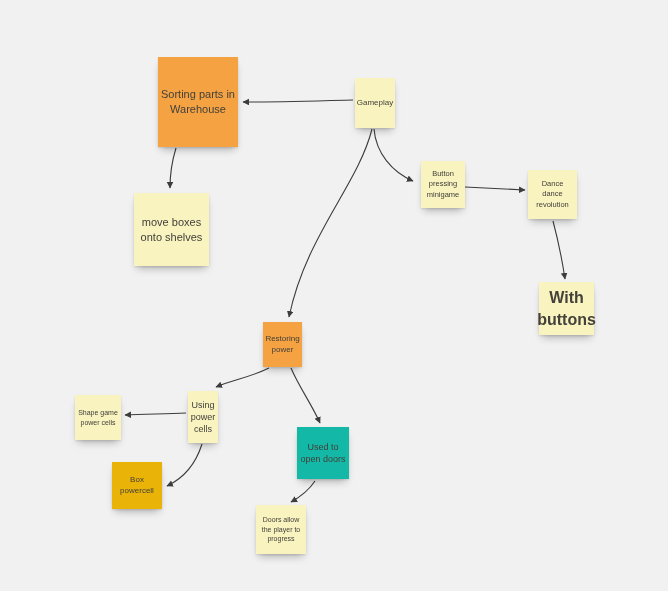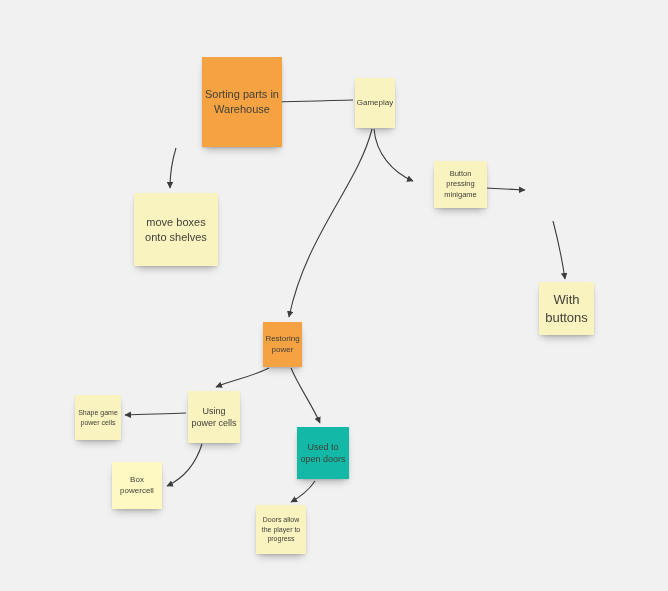--- a/index.html
+++ b/index.html
@@ -57,54 +57,57 @@
     <path class="connector" d="M 372 129 C 358 185 306 235 289 317" marker-end="url(#arrowhead)" stroke="#3c3c3c"></path>
     <path class="connector" d="M 465 187 C 486 188 506 189 525 190" marker-end="url(#arrowhead)" stroke="#3c3c3c"></path>
     <path class="connector" d="M 553 221 C 558 240 562 259 565 279" marker-end="url(#arrowhead)" stroke="#3c3c3c"></path>
     <path class="connector" d="M 269 368 C 251 377 233 380 216 387" marker-end="url(#arrowhead)" stroke="#3c3c3c"></path>
     <path class="connector" d="M 291 368 C 299 387 311 403 320 423" marker-end="url(#arrowhead)" stroke="#3c3c3c"></path>
     <path class="connector" d="M 186 413 C 166 414 145 414 125 415" marker-end="url(#arrowhead)" stroke="#3c3c3c"></path>
     <path class="connector" d="M 202 444 C 196 463 184 478 167 486" marker-end="url(#arrowhead)" stroke="#3c3c3c"></path>
     <path class="connector" d="M 315 481 C 309 490 300 497 291 502" marker-end="url(#arrowhead)" stroke="#3c3c3c"></path>
   </svg>
 
-  <div class="note" style="left: 158px; top: 57px; width: 80px; height: 90px; font-size: 11px; background: rgb(245, 162, 67); margin-left: 44px;">
+  <div class="note" style="left: 158px; top: 57px; width: 80px; height: 90px; font-size: 11px; background: rgb(245, 162, 67);">
     <span>Sorting parts in Warehouse</span>
   </div>
 
   <div class="note" style="left: 355px; top: 78px; width: 40px; height: 50px; font-size: 8px; background: rgb(249, 243, 192);">
     <span>Gameplay</span>
   </div>
 
-  <div class="note" style="left: 134px; top: 193px; width: 84px; height: 73px; font-size: 11px; background: rgb(249, 243, 192);">
+  <div class="note" style="left: 134px; top: 193px; width: 75px; height: 73px; font-size: 11px; background: rgb(249, 243, 192);">
     <span>move boxes onto shelves</span>
   </div>
 
-  <div class="note" style="left: 434px; top: 161px; width: 53px; height: 47px; font-size: 7.5px; background: rgb(249, 243, 192);">
+  <div class="note" style="left: 421px; top: 161px; width: 44px; height: 47px; font-size: 7.5px; background: rgb(249, 243, 192);">
     <span>Button pressing minigame</span>
   </div>
 
+  <div class="note" style="left: 528px; top: 170px; width: 49px; height: 49px; font-size: 7.5px; background: rgb(249, 243, 192);">
+    <span>Dance dance revolution</span>
+  </div>
 
-  <div class="note" style="left: 539px; top: 282px; width: 55px; height: 53px; font-size: 13px; background: rgb(249, 243, 192);">
+  <div class="note" style="left: 539px; top: 282px; width: 55px; height: 53px; font-size: 16px; background: rgb(249, 243, 192); font-weight: bold;">
     <span>With buttons</span>
   </div>
 
   <div class="note" style="left: 263px; top: 322px; width: 39px; height: 45px; font-size: 8px; background: rgb(245, 162, 67);">
     <span>Restoring power</span>
   </div>
 
-  <div class="note" style="left: 188px; top: 391px; width: 52px; height: 52px; font-size: 9px; background: rgb(249, 243, 192);">
+  <div class="note" style="left: 188px; top: 391px; width: 30px; height: 52px; font-size: 9px; background: rgb(249, 243, 192);">
     <span>Using power cells</span>
   </div>
 
   <div class="note" style="left: 75px; top: 395px; width: 46px; height: 45px; font-size: 7px; background: rgb(249, 243, 192);">
     <span>Shape game power cells</span>
   </div>
 
-  <div class="note" style="left: 112px; top: 462px; width: 50px; height: 47px; font-size: 8px; background: #fef9c3;">
+  <div class="note" style="left: 112px; top: 462px; width: 50px; height: 47px; font-size: 8px; background: #eab308;">
     <span>Box powercell</span>
   </div>
 
   <div class="note" style="left: 297px; top: 427px; width: 52px; height: 52px; font-size: 9px; background: #14b8a6;">
     <span>Used to open doors</span>
   </div>
 
   <div class="note" style="left: 256px; top: 505px; width: 50px; height: 49px; font-size: 7px; background: rgb(249, 243, 192);">
     <span>Doors allow the player to progress</span>
   </div>

